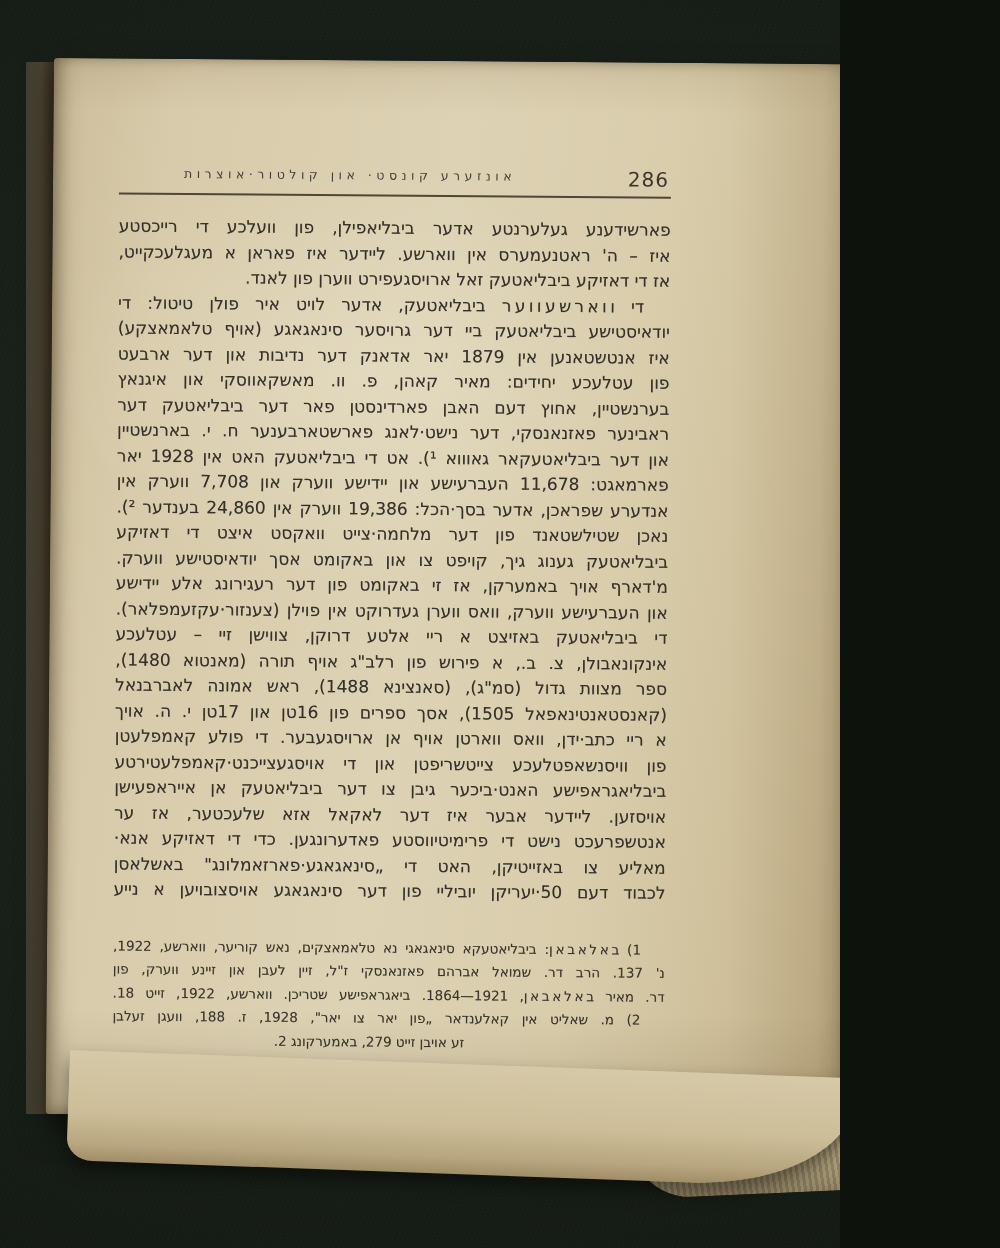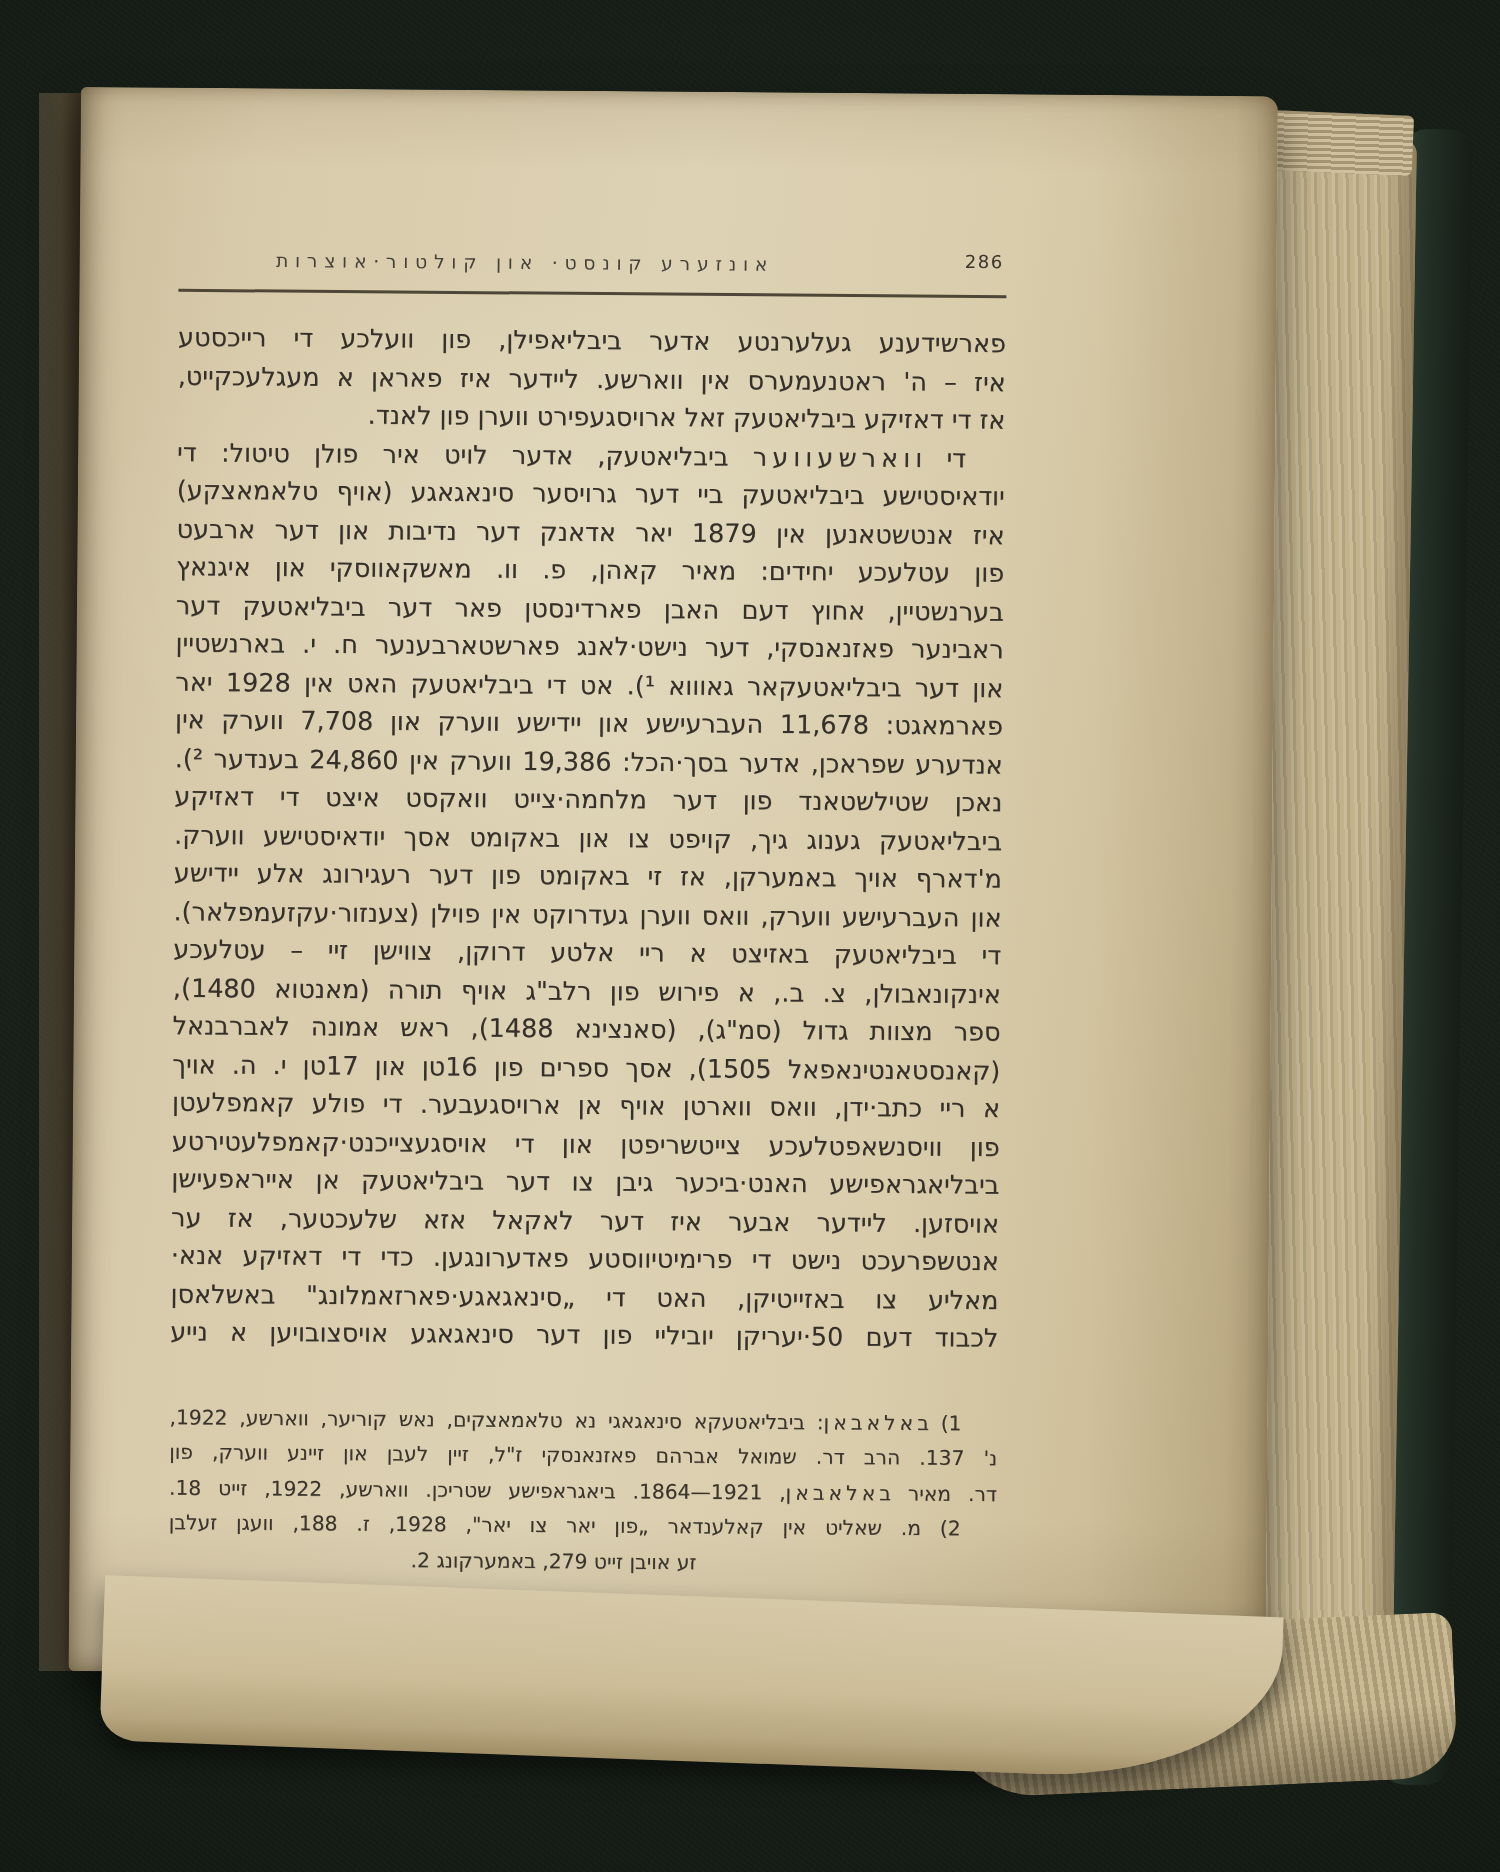--- a/index.html
+++ b/index.html
@@ -1,16 +1,16 @@
 <!DOCTYPE html>
 <html style="--felt: #1b231c; --paper: #ddd2b4; --paper-dark: #c1b089; --ink: #36302a; --ink-light: #3a342c; --rule: #4e4636; --cover: #2e3d31;"><head>
 <meta charset="utf-8">
 <style>
   html,body{margin:0;padding:0;background:#0d120d;}
-  .scene{position:relative;width:1000px;height:1248px;overflow:hidden;
+  .scene{position:relative;width:840px;height:1248px;overflow:hidden;
          font-family:"DejaVu Sans",sans-serif;}
   
   .felt{position:absolute;inset:0;
         background:
           repeating-linear-gradient(37deg,rgba(255,255,255,.015) 0 1px,rgba(0,0,0,0) 1px 3px),
           repeating-linear-gradient(293deg,rgba(0,0,0,.05) 0 1px,rgba(0,0,0,0) 1px 4px),
           radial-gradient(1150px 880px at 52% 42%, #27302610, #00000000),
           radial-gradient(1300px 1000px at 50% 45%, var(--felt,#1b231c) 0%, #161d16 60%, #10160f 100%);}
   
   .left-page{position:absolute;left:0;top:66px;width:30px;height:1046px;z-index:1;
@@ -50,21 +50,21 @@
   .curl{position:absolute;left:24px;bottom:-46px;width:786px;height:110px;z-index:-1;
         transform:rotate(1.6deg);transform-origin:left top;
         border-radius:0 0 160px 26px / 0 0 90px 22px;
         background:linear-gradient(180deg,#d6c9a8 0%,#cdbe99 55%,#b7a67f 85%,#a08e67 100%);
         box-shadow:0 10px 18px rgba(0,0,0,.45);}
   
   .header{position:absolute;left:66px;top:98px;width:552px;height:36px;
         border-bottom:2.5px solid var(--rule,#4e4636);}
   .header-title{position:absolute;right:155px;top:9px;white-space:nowrap;
         font-size:12.5px;letter-spacing:4.5px;color:#46403a;}
-  .page-number{position:absolute;right:2px;top:7px;font-size:12px;letter-spacing:1px;color:#3c362c;text-align:center;}
+  .page-number{position:absolute;right:2px;top:7px;font-size:20px;letter-spacing:1px;color:#3c362c;text-align:center;}
   .body-text{position:absolute;left:66px;top:155px;width:552px;}
   .footnotes{position:absolute;left:66px;top:876px;width:552px;}
   .line{font-size:17px;line-height:25.5px;color:var(--ink,#36302a);
         text-align:justify;text-align-last:justify;
         text-shadow:.2px .2px 0 rgba(40,33,25,.35);}
   .fnline{font-size:13.5px;line-height:23.4px;color:var(--ink-light,#3a342c);
         text-align:justify;text-align-last:justify;
         text-shadow:.2px .2px 0 rgba(40,33,25,.3);}
   .line.ind{padding-right:26px;}
   .fnline.ind{padding-right:24px;}

